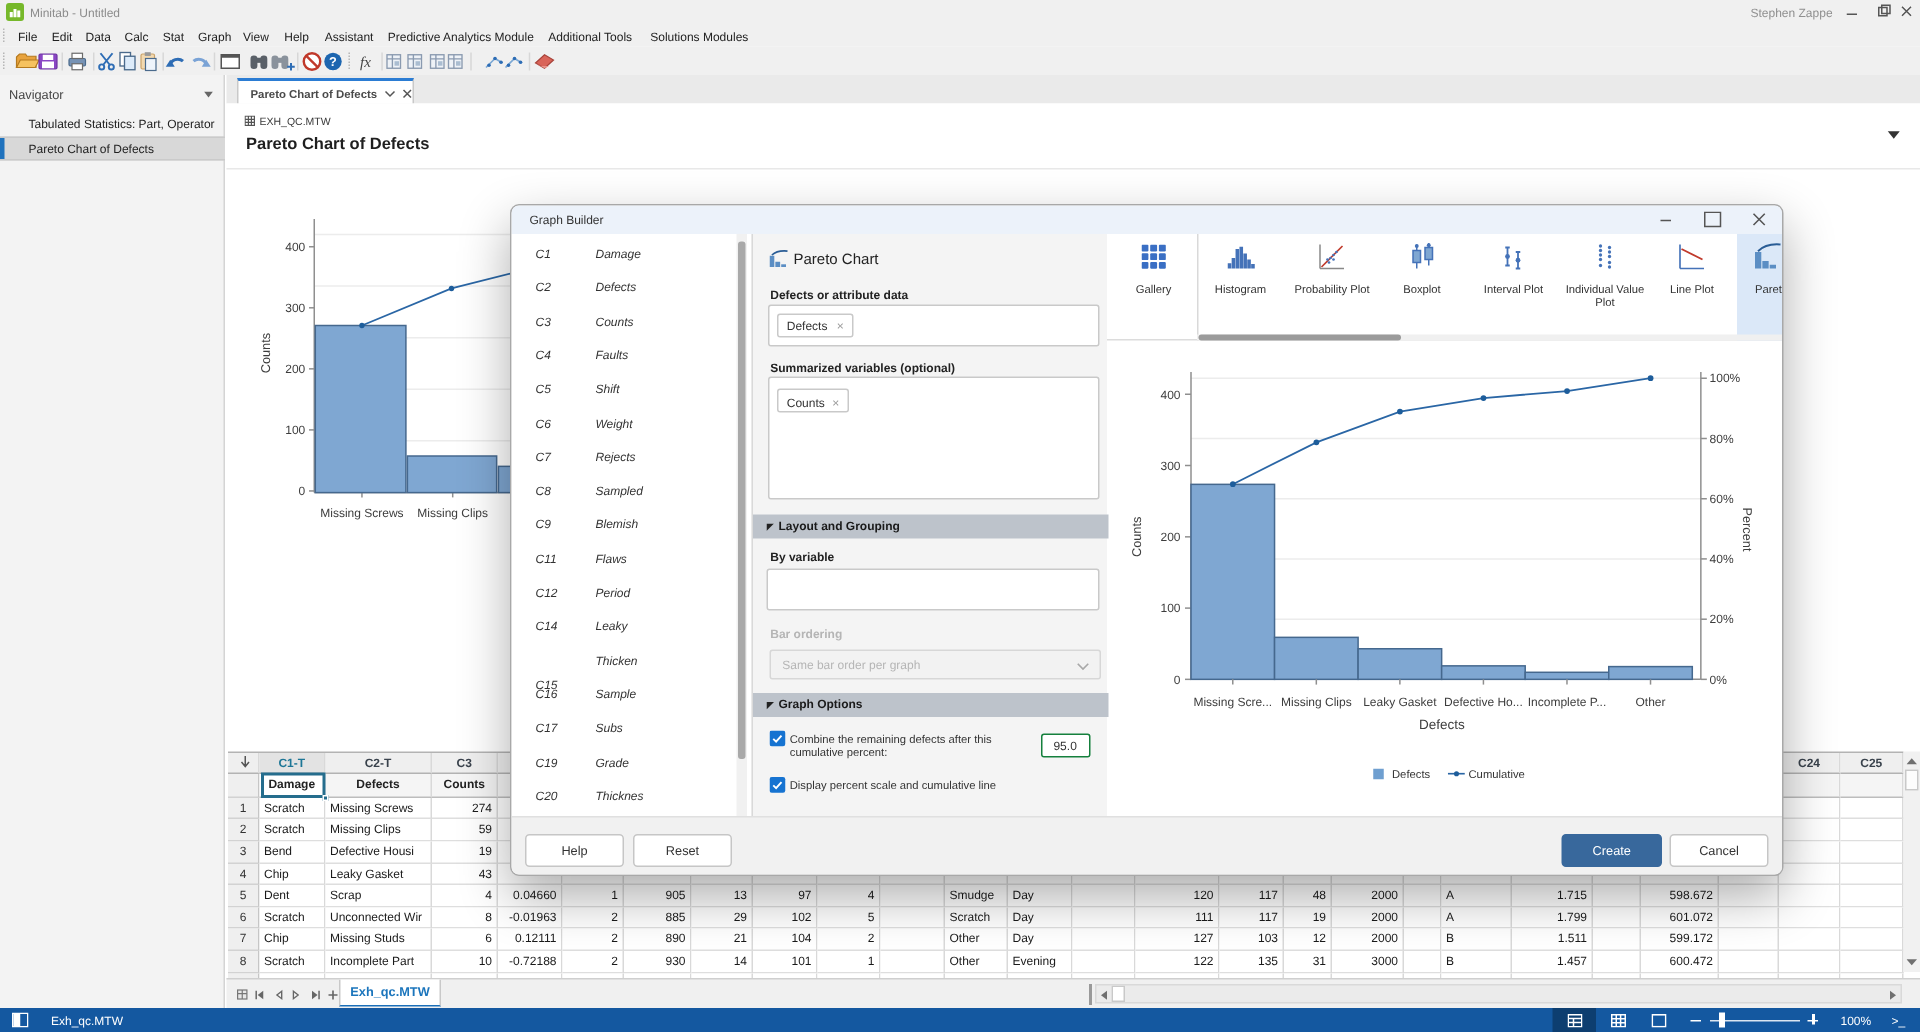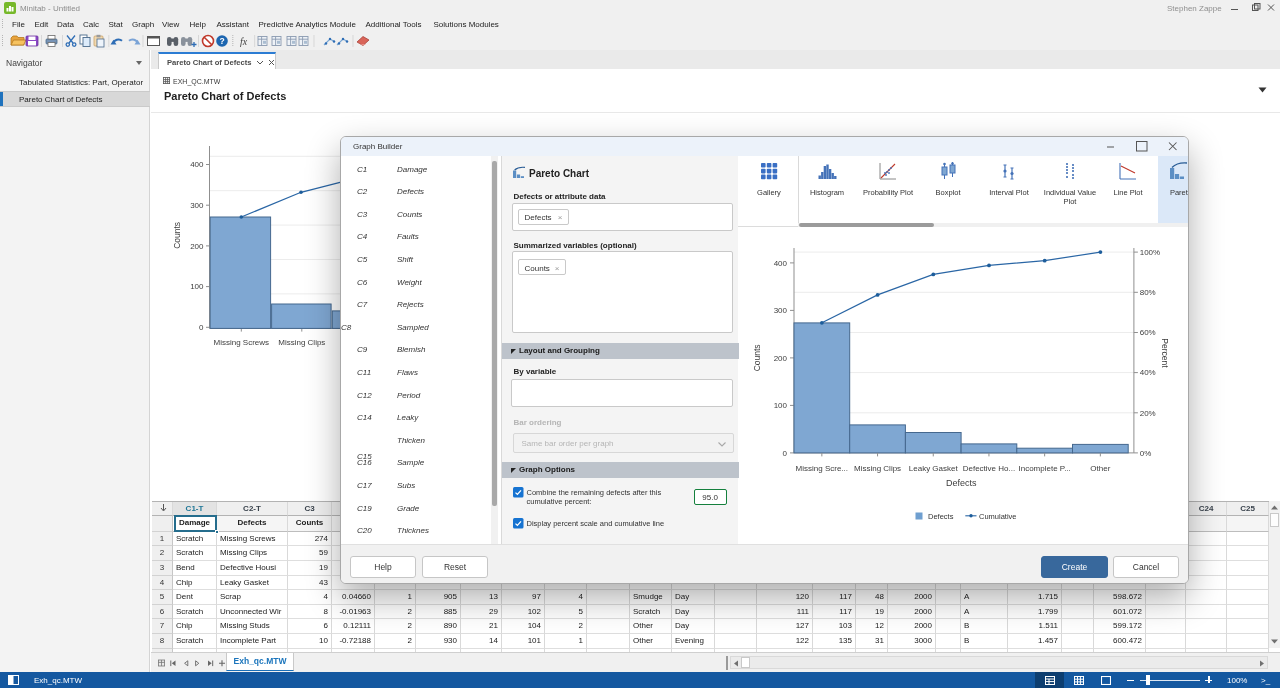--- a/index.html
+++ b/index.html
@@ -598,21 +598,21 @@
 <span class="dt" style="left:16px;top:53.7px">C3</span>
       <span class="dt" style="left:56px;top:53.7px">Counts</span>
 <span class="dt" style="left:16px;top:76.3px">C4</span>
       <span class="dt" style="left:56px;top:76.3px">Faults</span>
 <span class="dt" style="left:16px;top:98.9px">C5</span>
       <span class="dt" style="left:56px;top:98.9px">Shift</span>
 <span class="dt" style="left:16px;top:121.5px">C6</span>
       <span class="dt" style="left:56px;top:121.5px">Weight</span>
 <span class="dt" style="left:16px;top:144.1px">C7</span>
       <span class="dt" style="left:56px;top:144.1px">Rejects</span>
-<span class="dt" style="left:0;top:166.7px">C8</span>
+<span class="dt" style="left:16px;top:166.7px">C8</span>
       <span class="dt" style="left:56px;top:166.7px">Sampled</span>
 <span class="dt" style="left:16px;top:189.3px">C9</span>
       <span class="dt" style="left:56px;top:189.3px">Blemish</span>
 <span class="dt" style="left:16px;top:211.9px">C11</span>
       <span class="dt" style="left:56px;top:211.9px">Flaws</span>
 <span class="dt" style="left:16px;top:234.5px">C12</span>
       <span class="dt" style="left:56px;top:234.5px">Period</span>
 <span class="dt" style="left:16px;top:257.1px">C14</span>
       <span class="dt" style="left:56px;top:257.1px">Leaky</span>
 <span class="dt" style="left:16px;top:296px">C15</span>
@@ -629,21 +629,21 @@
 <div class="abs" style="left:150px;top:19px;width:7px;height:388px;background:#f1f1f1;">
       <div class="abs" style="left:1px;top:5px;width:5px;height:345px;background:#a9a9a9;border-radius:2px;"></div>
     </div>
 <div class="abs" style="left:160px;top:19px;width:237px;height:388px;background:#f4f4f4;border-left:1px solid #d9d9d9;">
 <svg class="abs" style="left:11px;top:10px" width="13" height="12">
         <rect x="0" y="4.5" width="3.2" height="7.5" fill="#5b8ec4"></rect>
         <rect x="3.9" y="8.5" width="3.2" height="3.5" fill="#5b8ec4"></rect>
         <rect x="7.8" y="10.2" width="3.2" height="1.8" fill="#5b8ec4"></rect>
         <path d="M1.6 4 C4 1.8 8 1 12 1.4" fill="none" stroke="#2a5d96" stroke-width="1.1"></path>
       </svg>
-<span class="abs" style="left:27px;top:12px;font-size:10px;font-weight:bold;color:#222;text-align:right;">Pareto Chart</span>
+<span class="abs" style="left:27px;top:12px;font-size:10px;font-weight:normal;color:#222;text-align:right;">Pareto Chart</span>
 <span class="abs" style="left:11.5px;top:35.5px;font-size:8px;font-weight:bold;color:#222;">Defects or attribute data</span>
 <div class="fld" style="left:9.5px;top:46.6px;width:221px;height:28.5px;"></div>
 <div class="chip" style="left:15.5px;top:52.8px;width:51px;height:16px;">
         <span style="position:absolute;left:6px;top:3.5px">Defects</span>
         <span style="position:absolute;right:5px;top:3.5px;color:#999;">×</span>
       </div>
 <span class="abs" style="left:11.5px;top:85px;font-size:8px;font-weight:bold;color:#222;">Summarized variables (optional)</span>
 <div class="fld" style="left:9.5px;top:94.8px;width:221px;height:82px;"></div>
 <div class="chip" style="left:15.5px;top:103px;width:48px;height:16px;">
         <span style="position:absolute;left:6px;top:3.5px">Counts</span>

